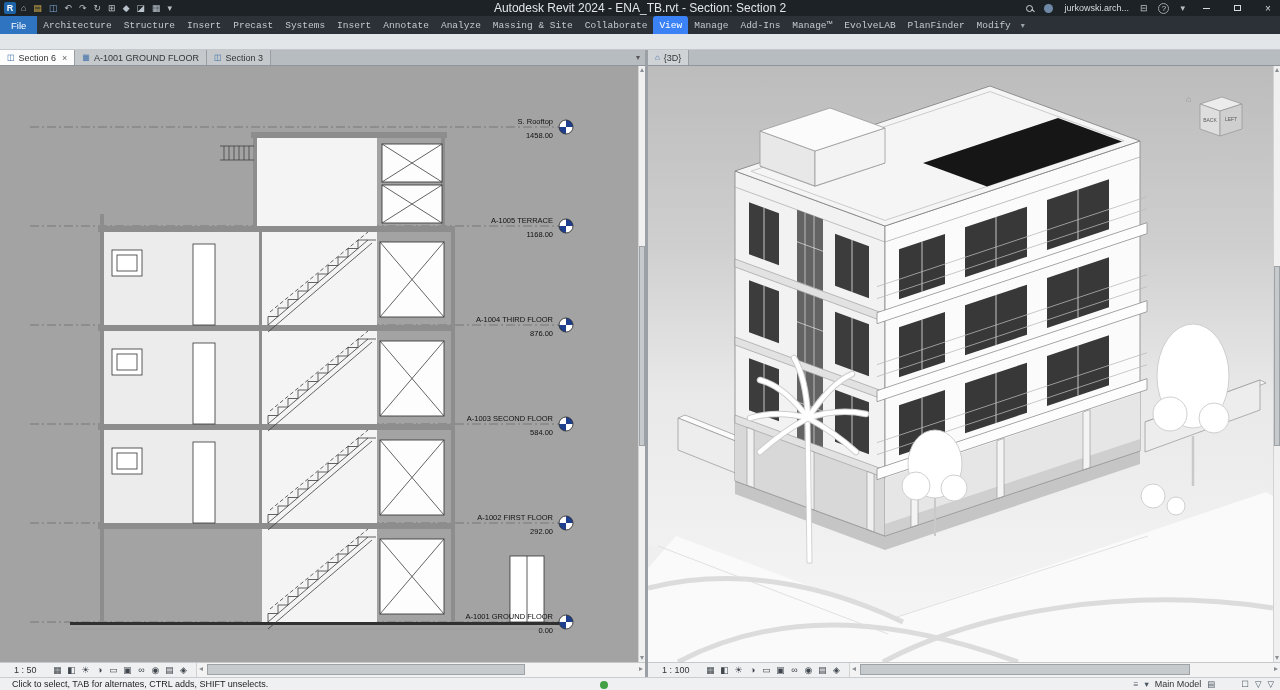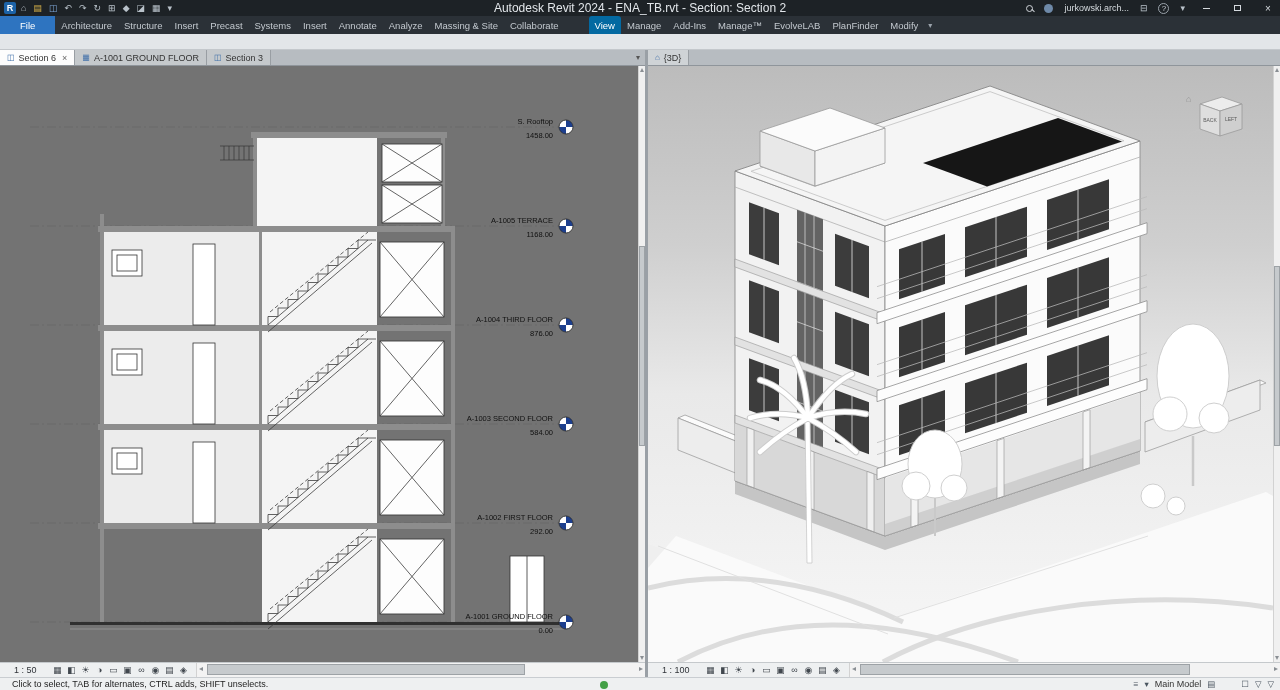--- a/index.html
+++ b/index.html
@@ -25,44 +25,44 @@
   .tb-glyph { color:#b9c2ca; font-size:9px; }
   .tb-help { width:11px; height:11px; border:1px solid #9aa2aa; border-radius:50%; text-align:center;
     line-height:10px; font-size:8px; color:#c9ced4; }
   .winbtn { width:20px; height:16px; display:flex; align-items:center; justify-content:center; color:#d5dade; font-size:10px; }
   .min-shape { width:7px; height:1px; background:#d5dade; display:block; }
   .restore-shape { width:7px; height:6px; border:1px solid #d5dade; display:block; }
 
   
   .ribbon { position:absolute; top:16px; left:0; right:0; height:18px; background:#2b3137;
     display:flex; align-items:stretch; font-size:9.5px; color:#c3c9cf; z-index:9; }
-  .file-btn { background:#2e74c0; color:#fff; padding:0 20px; display:flex; align-items:center; }
-  .rtab { padding:4px 6px; display:flex; align-items:center; white-space:nowrap; }
-  .rtab.active { background:#0369a1; color:#fff; border-radius:3px 3px 0 0;margin-left:24px; }
+  .file-btn { background:#2e74c0; color:#fff; padding:0 11px; display:flex; align-items:center; }
+  .rtab { padding:4px 6px; display:flex; align-items:center; white-space:nowrap;font-family:Liberation Mono, monospace; }
+  .rtab.active { background:#3b82f6; color:#fff; border-radius:3px 3px 0 0; }
   .ribbon-min { margin-left:4px; display:flex; align-items:center; color:#9aa2aa; font-size:8px; }
   .shelf { position:absolute; top:34px; left:0; right:0; height:16px; background:#e3e6e9;
     border-bottom:1px solid #c4c8cc; }
 
   
   .win { position:absolute; top:50px; bottom:13px; }
   .win.left { left:0; width:645px; }
   .win.rightw { left:648px; width:632px; }
   .divider { position:absolute; top:50px; bottom:13px; left:645px; width:3px; background:#9aa0a6; }
 
   .tabstrip { position:absolute; top:0; left:0; right:0; height:16px; background:#b7bcc1;
     border-bottom:1px solid #8f959b; display:flex; align-items:stretch; font-size:9px; color:#333; }
   .vtab { display:flex; align-items:center; gap:4px; padding:0 7px; background:#c5c9cc;
     border-right:1px solid #999ea3; }
   .vtab.active { background:#fdfdfd; }
   .vtab.inactivewin { background:#cfd3d6; }
   .vt-icon { font-size:8px; color:#3f6fa8; }
   .vt-close { color:#666; font-size:9px; padding-left:2px; }
   .tab-dd { margin-left:auto; padding:0 5px; display:flex; align-items:center; color:#555; font-size:8px; }
 
-  .canvas { position:absolute; top:16px; left:0; right:7px; bottom:15px; background:#737373; overflow:hidden; }
+  .canvas { position:absolute; top:16px; left:0; right:7px; bottom:15px; background:#a3a3a3; overflow:hidden; }
   .canvas.td { background:linear-gradient(180deg,#bcbcbc 0%,#cfcfcf 30%,#e9e9e9 55%,#f7f7f7 100%); }
 
   .vscroll { position:absolute; top:16px; right:0; bottom:15px; width:7px; background:#f0f0f0;
     border-left:1px solid #d2d2d2; }
   .v-arrow { position:absolute; left:1px; width:0; height:0; border-left:2.5px solid transparent;
     border-right:2.5px solid transparent; }
   .v-arrow.up { top:2px; border-bottom:4px solid #8a8f94; }
   .v-arrow.down { bottom:2px; border-top:4px solid #8a8f94; }
   .vthumb { position:absolute; left:0; width:6px; background:#c6cacd; border:1px solid #9da2a6; }
 

